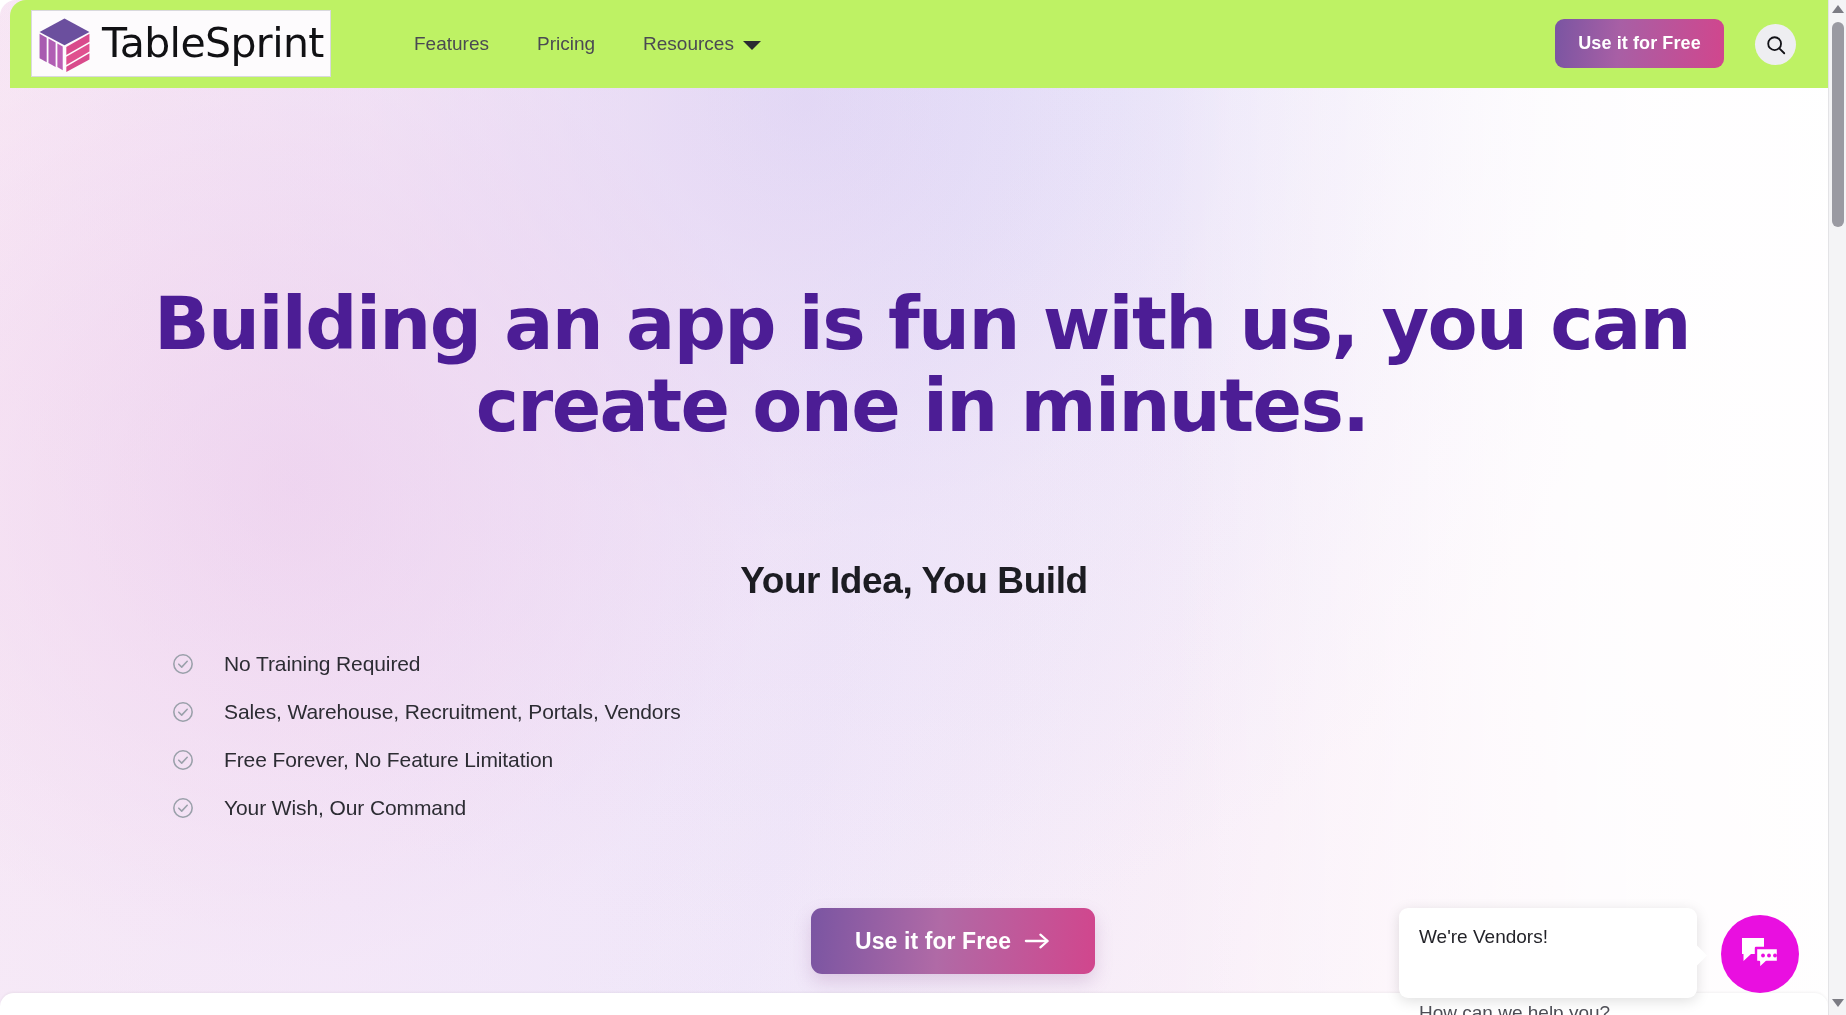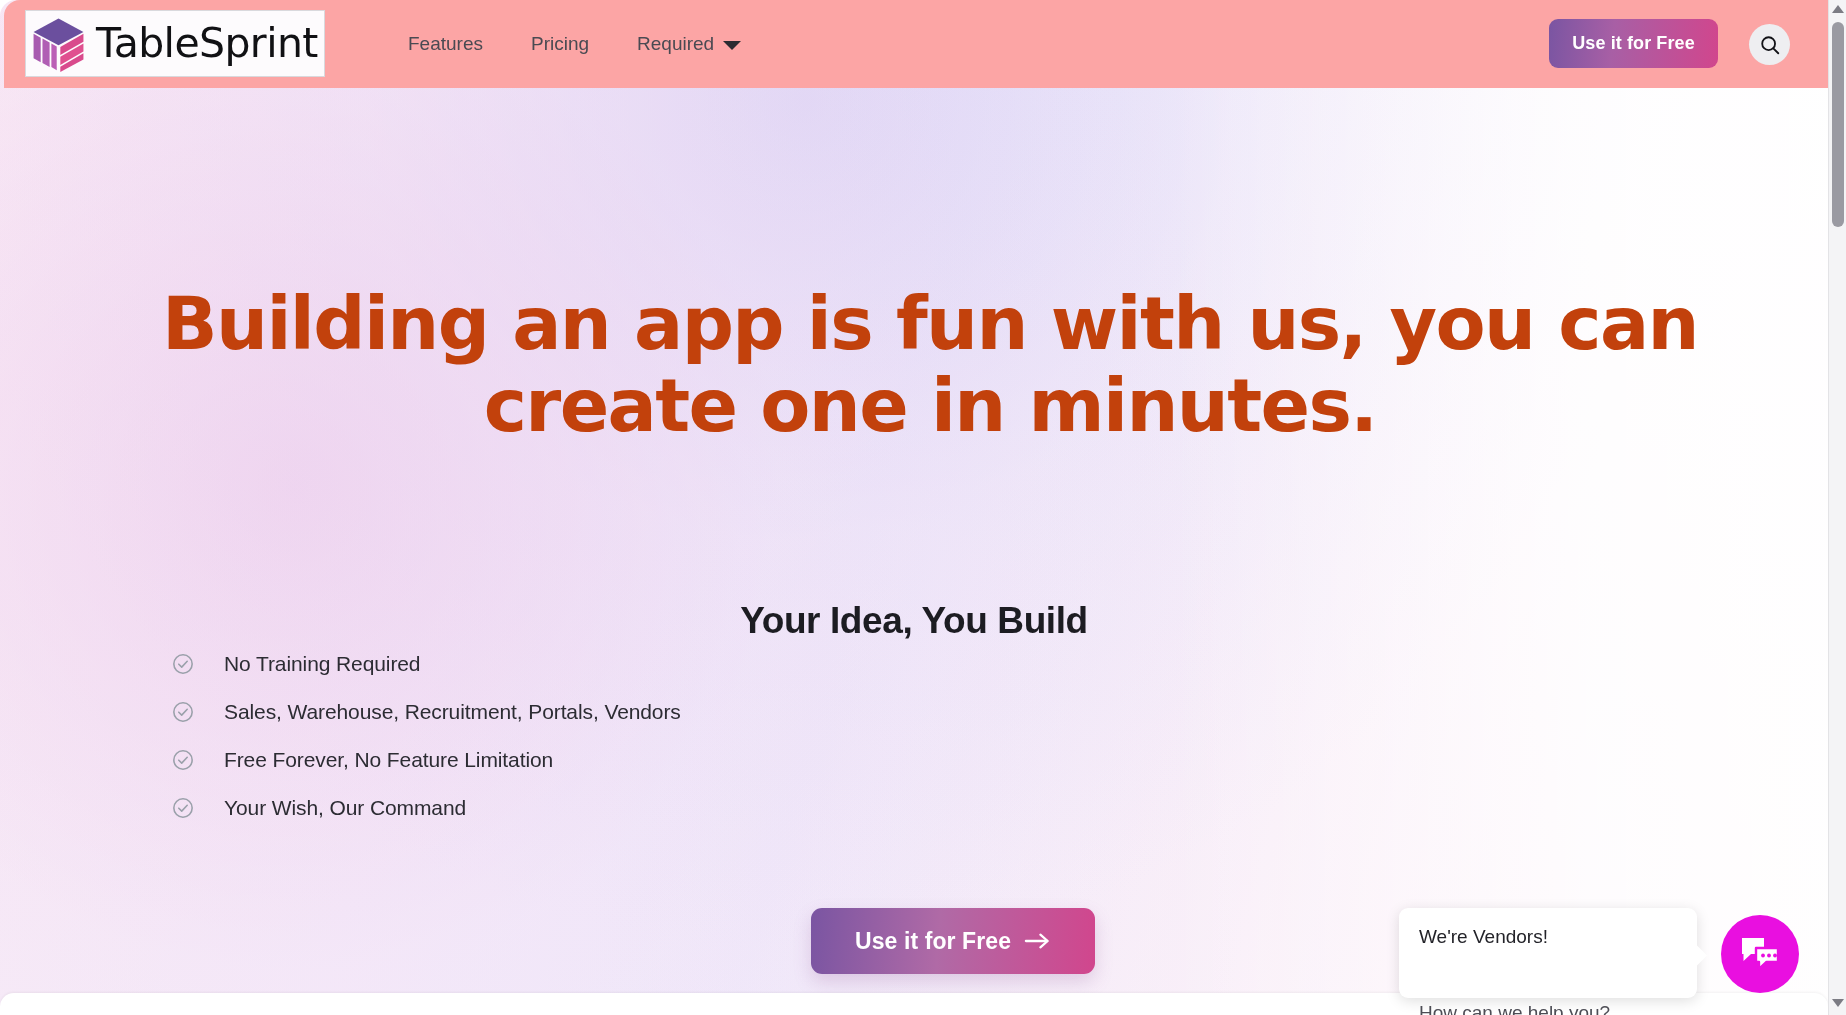--- a/index.html
+++ b/index.html
@@ -55,25 +55,25 @@
     height: 22px;
     background: #ffffff;
     border-top-left-radius: 14px;
     border-top-right-radius: 14px;
     box-shadow: 0 -1px 3px rgba(0,0,0,0.05);
   }
 
   
   .header {
     position: absolute;
-    left: 4px;
+    left: 10px;
     top: 0;
     width: 1828px;
     height: 88px;
-    background: #fca5a5;
+    background: #bef264;
     border-top-left-radius: 16px;
     display: flex;
     align-items: center;
     z-index: 40;
   }
 
   .logo-wrap {
     position: absolute;
     left: 21px;
     top: 10px;
@@ -156,44 +156,43 @@
     border: none;
     display: flex;
     align-items: center;
     justify-content: center;
     cursor: pointer;
   }
 
   
   .headline {
     position: absolute;
-    left: 16px;
+    left: 8px;
     top: 283px;
     width: 1828px;
     text-align: center;
     font-family: "DejaVu Sans", sans-serif;
     font-size: 73px;
     font-weight: 700;
     line-height: 1.12;
     letter-spacing: -1.6px;
-    color: #c2410c;
+    color: #4c1d95;
     padding: 0 104px;
   }
 
   .subhead {
     position: absolute;
     left: 0;
     top: 560px;
     width: 1828px;
     text-align: center;
     font-size: 37px;
     font-weight: 700;
     letter-spacing: -0.4px;
     color: #1c1c22;
-    margin-top: 40px;
   }
 
   .feature-list {
     position: absolute;
     left: 172px;
     top: 640px;
     list-style: none;
   }
 
   .feature-item {
@@ -354,21 +353,21 @@
     </div>
 
     <nav class="nav">
       <div class="nav-item">
         <span>Features</span>
       </div>
       <div class="nav-item">
         <span>Pricing</span>
       </div>
       <div class="nav-item">
-        <span>Required</span>
+        <span>Resources</span>
         <span class="caret-down"></span>
       </div>
     </nav>
 
     <button class="header-cta">Use it for Free</button>
 
     <button class="search-btn">
       <svg width="22" height="22" viewBox="0 0 24 24" fill="none">
         <circle cx="10.5" cy="10.5" r="7" stroke="#121217" stroke-width="2"></circle>
         <line x1="15.6" y1="15.6" x2="21" y2="21" stroke="#121217" stroke-width="2" stroke-linecap="round"></line>

